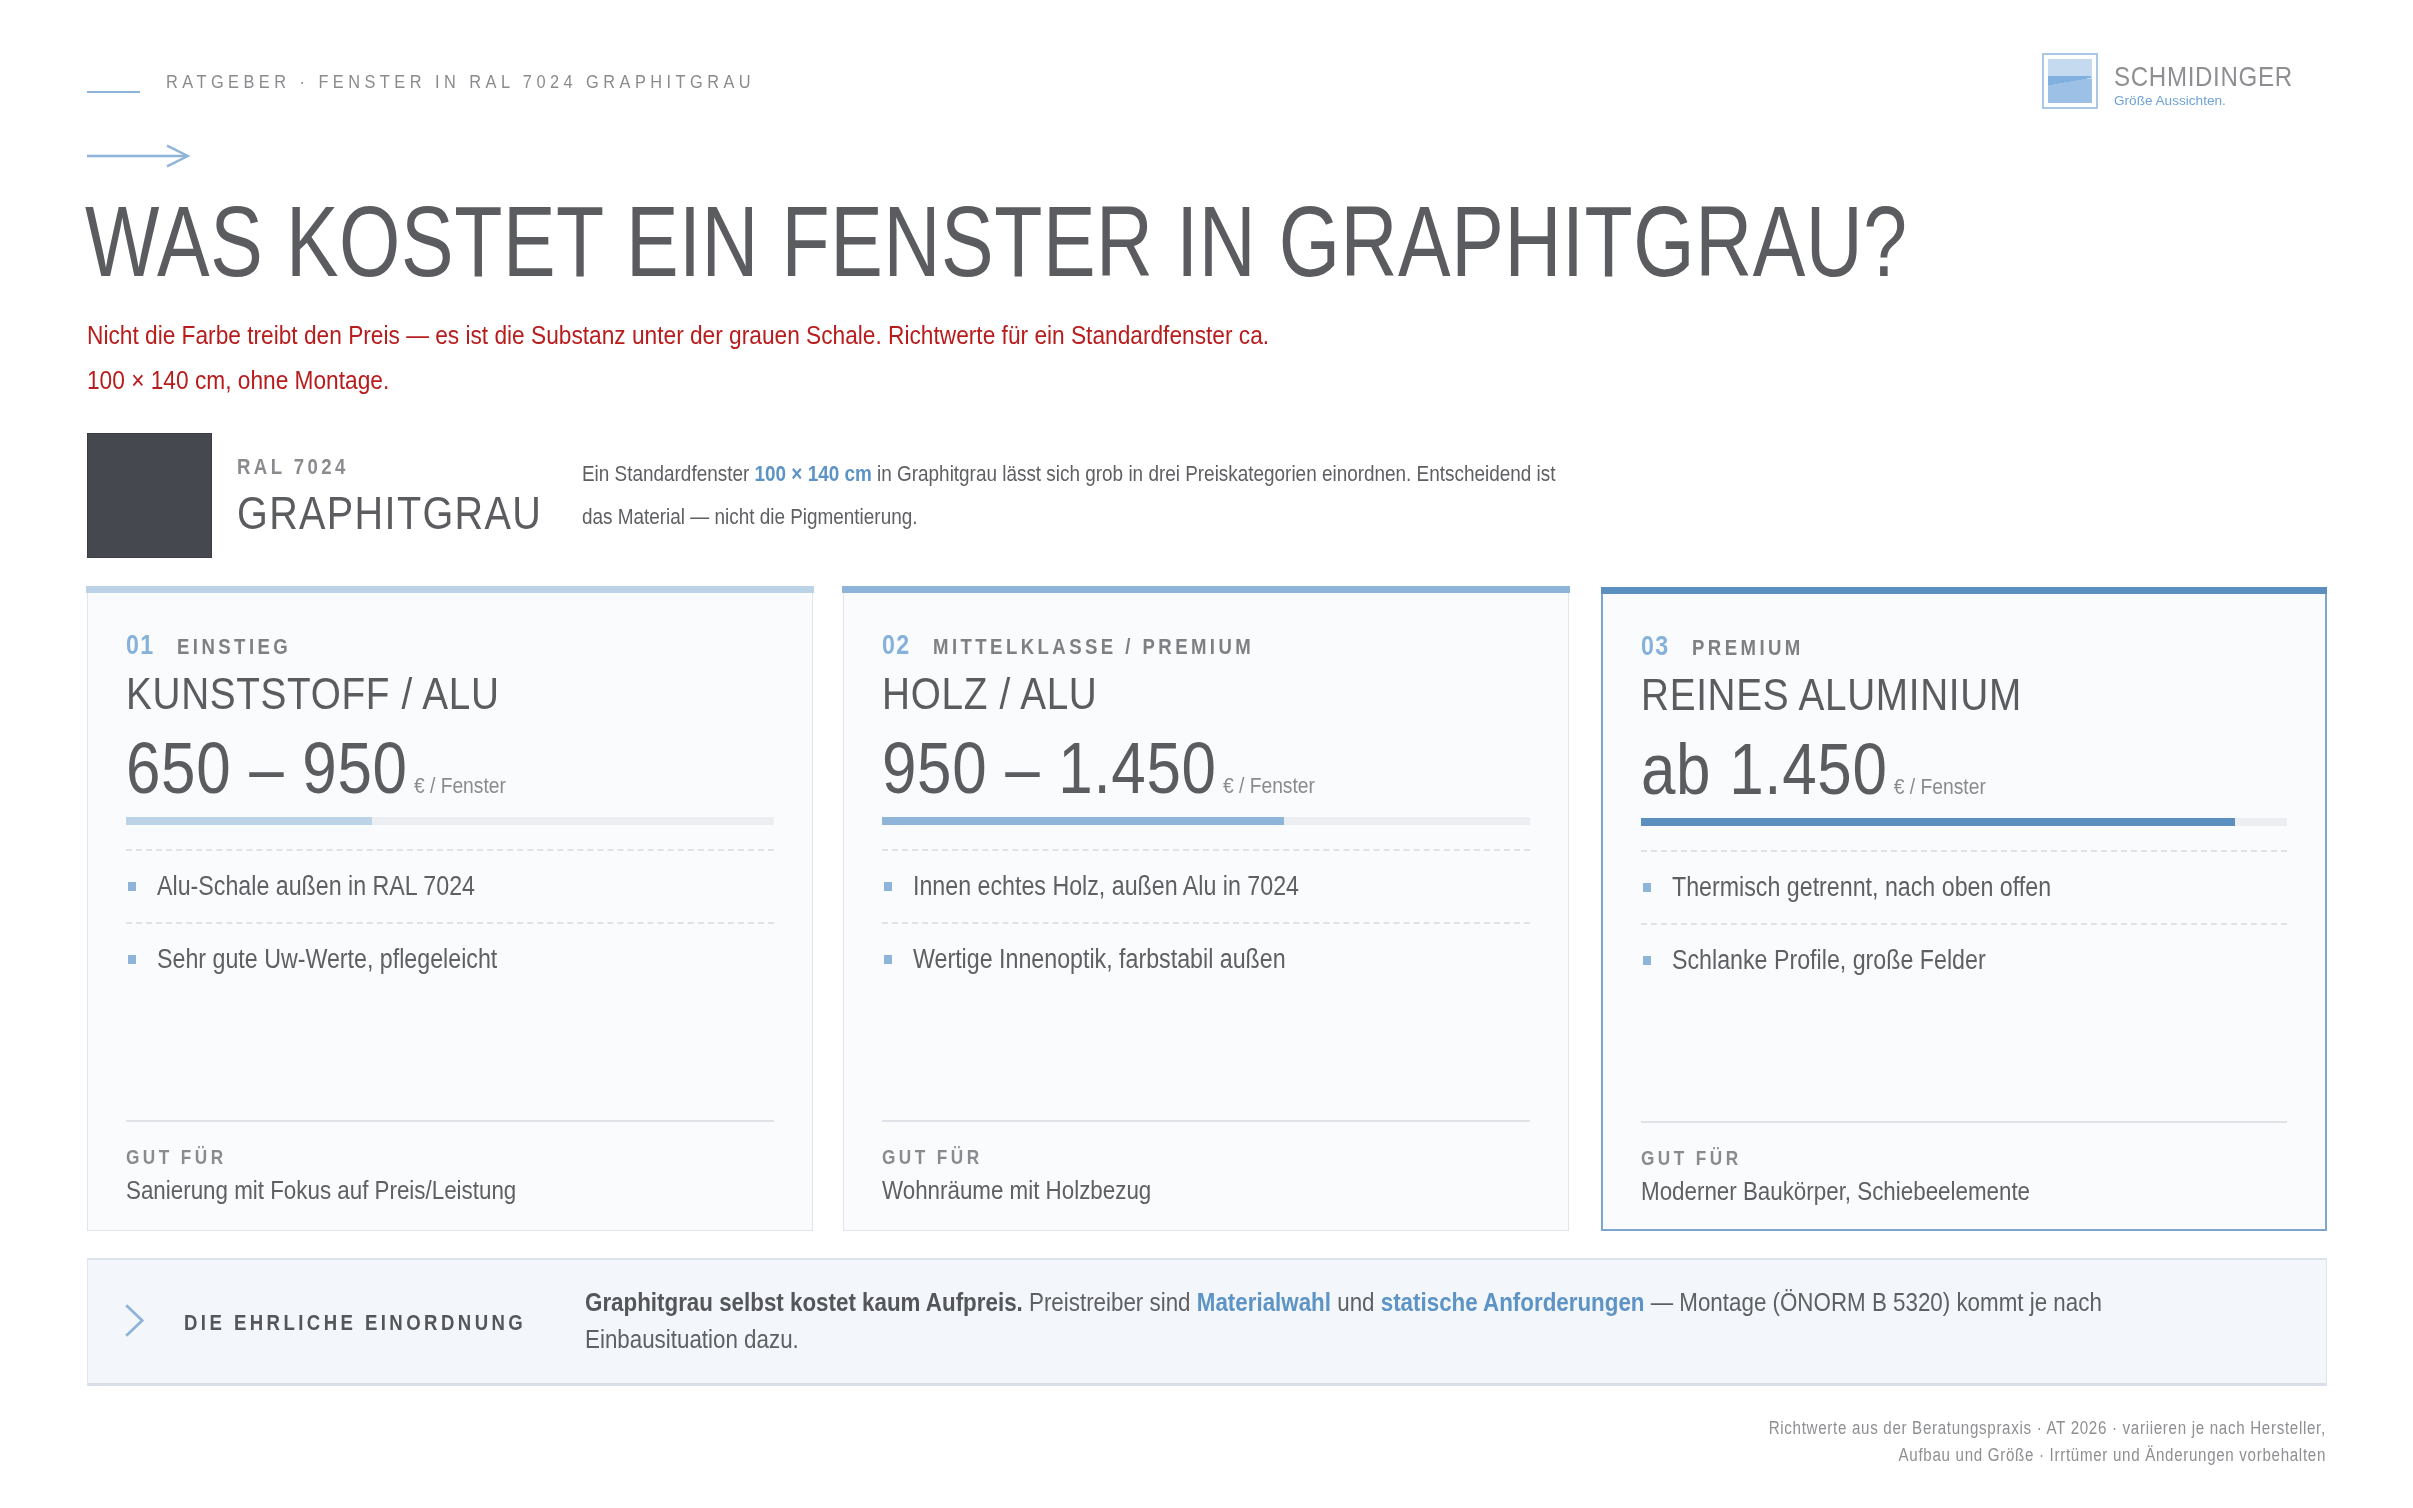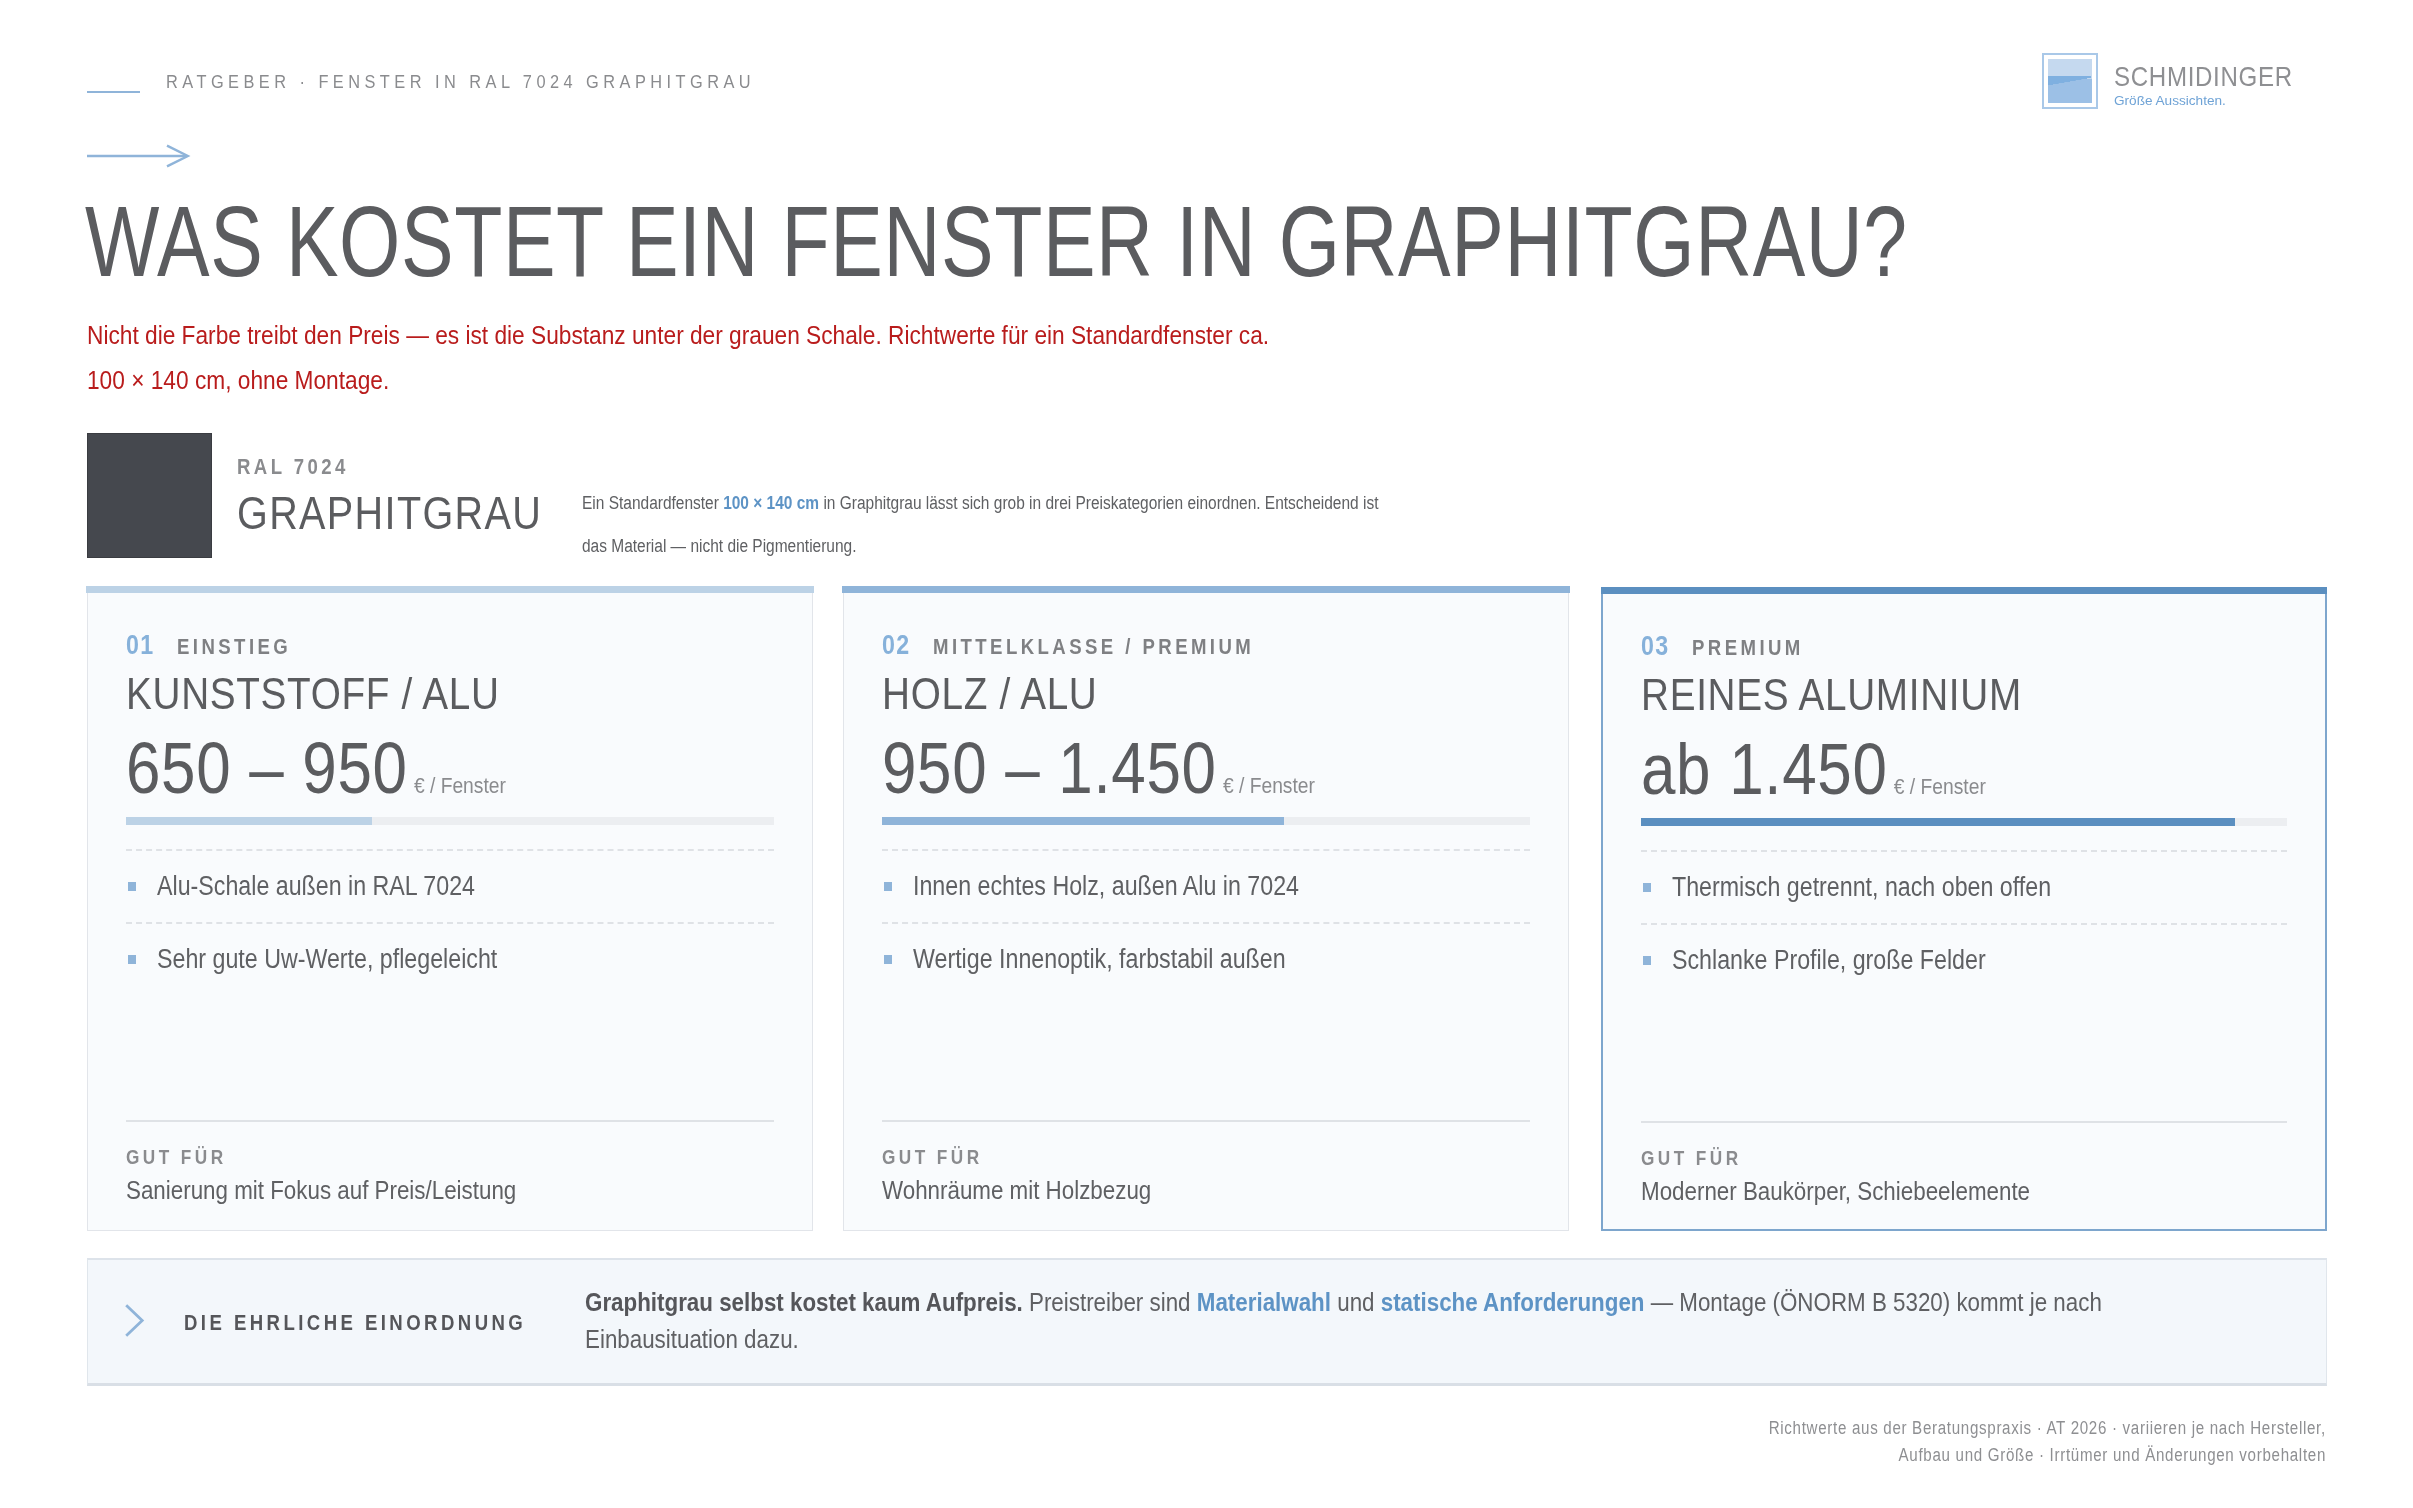--- a/index.html
+++ b/index.html
@@ -27,21 +27,21 @@
 
   .title { position: absolute; left: 85px; top: 189px; font-size: 101px; font-weight: 300; color: #5b5c5f; letter-spacing: 0.8px; line-height: 104px; }
   .title .narrow { transform: scaleX(0.78); }
 
   .intro { position: absolute; left: 87px; top: 313px; width: 1683px; font-size: 26.4px; line-height: 45px; color: #b91c1c; }
 
   
   .swatch { position: absolute; left: 87px; top: 433px; width: 125px; height: 125px; background: #45484e; border: 1.6px solid #3a3c41; }
   .ral-code { position: absolute; left: 237px; top: 454px; font-size: 21.6px; font-weight: bold; letter-spacing: 4px; color: #8a8b8e; }
   .ral-name { position: absolute; left: 237px; top: 486px; font-size: 46px; color: #5b5c5f; letter-spacing: 1.6px; }
-  .ral-desc { position: absolute; left: 582px; top: 452px; width: 1442px; font-size: 18px; line-height: 43px; color: #5f6063; margin-top: 30px; }
+  .ral-desc { position: absolute; left: 582px; top: 452px; width: 1442px; font-size: 22px; line-height: 43px; color: #5f6063; }
   .hl { color: #5d93c5; font-weight: bold; }
 
   
   .card { position: absolute; top: 587px; width: 726px; height: 644px; background: #f9fbfd; border: 1.6px solid #e2e5ea; }
   .card .topbar { position: absolute; left: -1.6px; right: -1.6px; top: -1.6px; height: 6.4px; }
   .card.c1 { left: 87px; }
   .card.c2 { left: 843px; }
   .card.c3 { left: 1601px; border: 2.4px solid #7ea6cd; }
   .card.c3 .topbar { left: -2.4px; right: -2.4px; top: -2.4px; height: 7.2px; }
 

